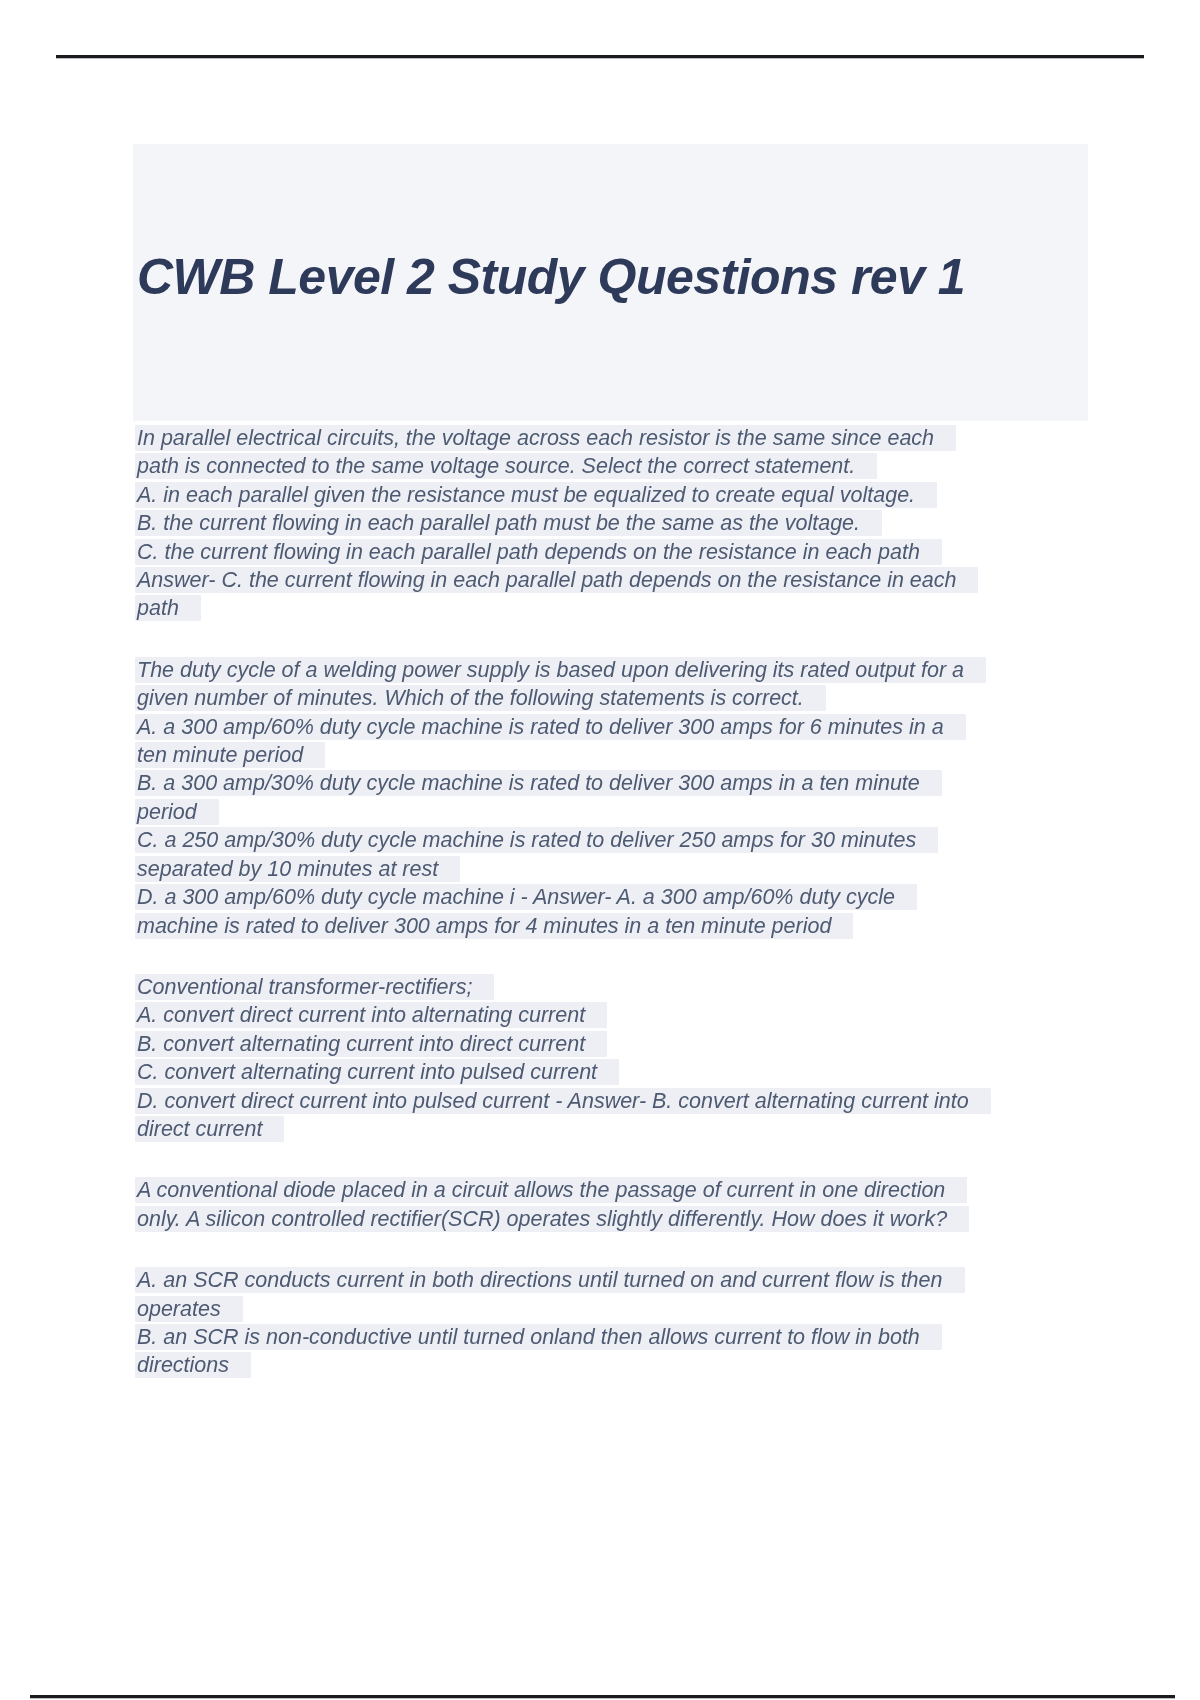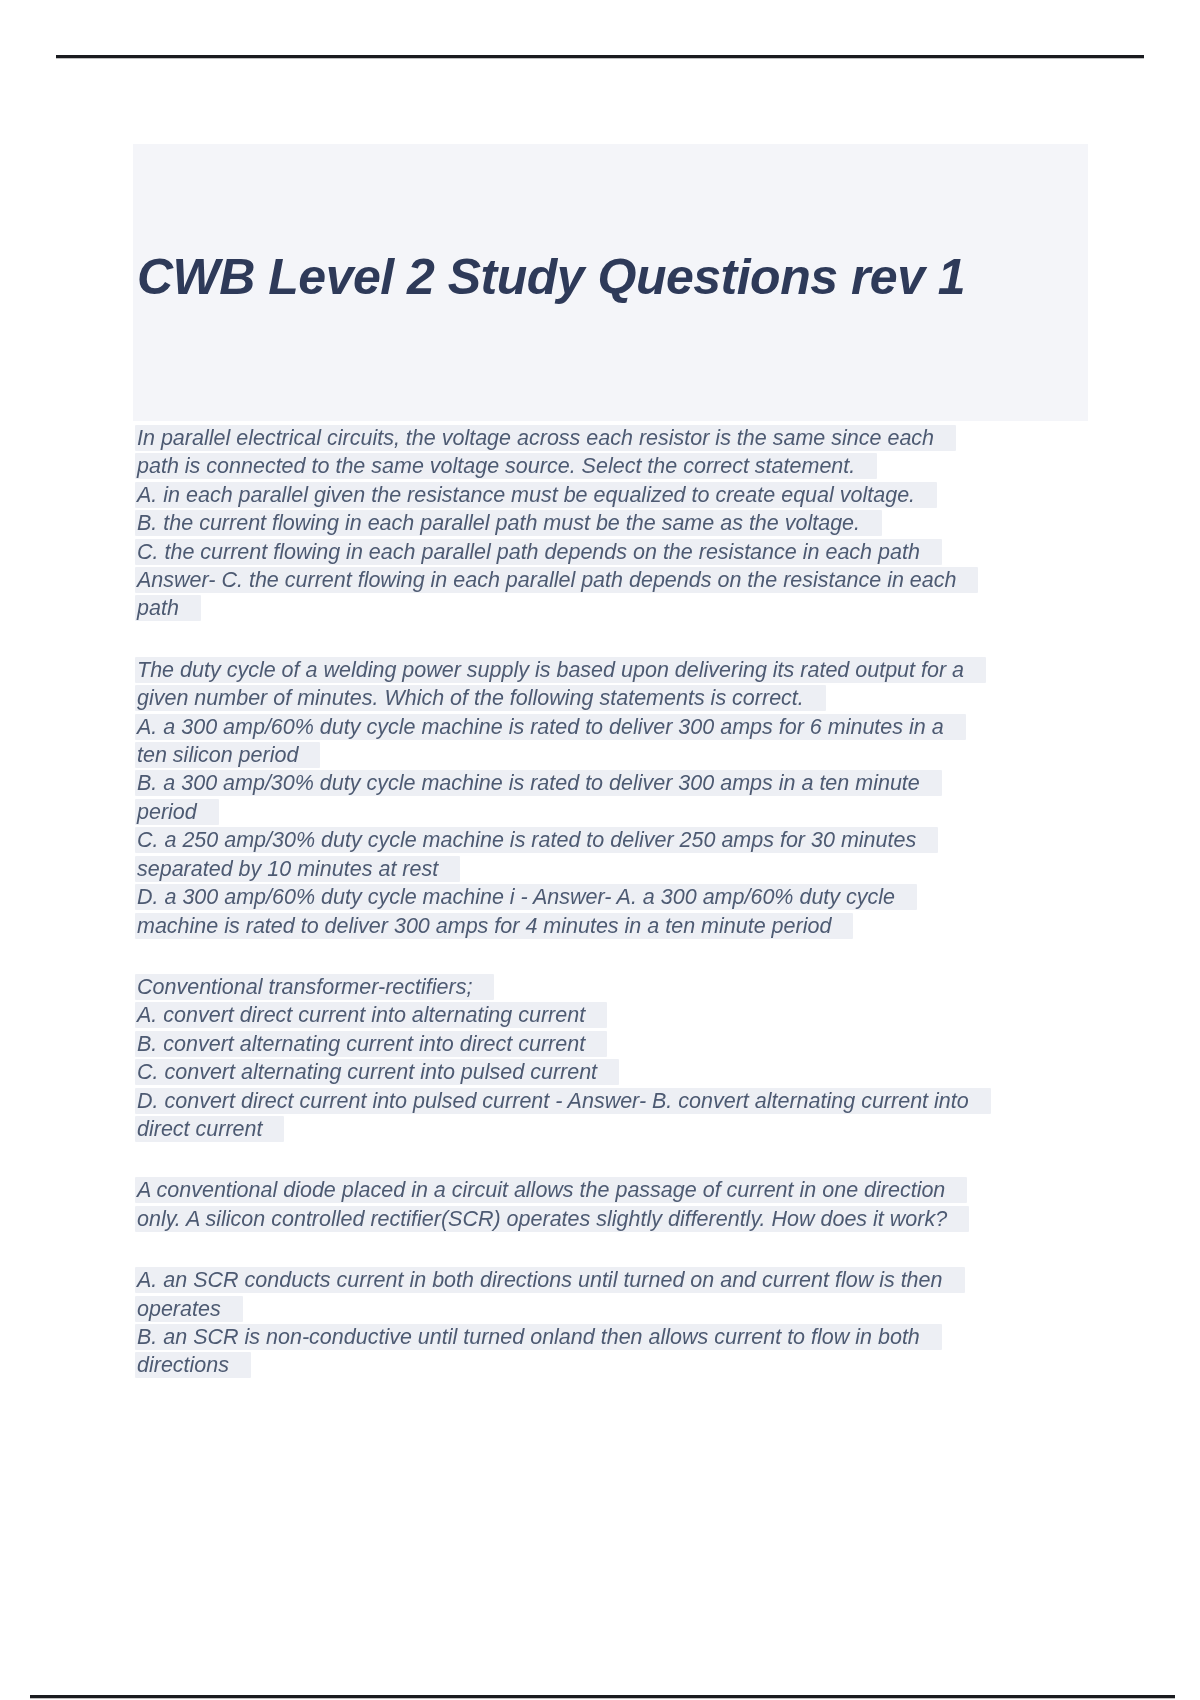--- a/index.html
+++ b/index.html
@@ -76,21 +76,21 @@
         <div class="line"><span class="hl">A. in each parallel given the resistance must be equalized to create equal voltage.</span></div>
         <div class="line"><span class="hl">B. the current flowing in each parallel path must be the same as the voltage.</span></div>
         <div class="line"><span class="hl">C. the current flowing in each parallel path depends on the resistance in each path</span></div>
         <div class="line"><span class="hl">Answer- C. the current flowing in each parallel path depends on the resistance in each</span></div>
         <div class="line"><span class="hl">path</span></div>
       </div>
       <div class="para">
         <div class="line"><span class="hl">The duty cycle of a welding power supply is based upon delivering its rated output for a</span></div>
         <div class="line"><span class="hl">given number of minutes. Which of the following statements is correct.</span></div>
         <div class="line"><span class="hl">A. a 300 amp/60% duty cycle machine is rated to deliver 300 amps for 6 minutes in a</span></div>
-        <div class="line"><span class="hl">ten silicon period</span></div>
+        <div class="line"><span class="hl">ten minute period</span></div>
         <div class="line"><span class="hl">B. a 300 amp/30% duty cycle machine is rated to deliver 300 amps in a ten minute</span></div>
         <div class="line"><span class="hl">period</span></div>
         <div class="line"><span class="hl">C. a 250 amp/30% duty cycle machine is rated to deliver 250 amps for 30 minutes</span></div>
         <div class="line"><span class="hl">separated by 10 minutes at rest</span></div>
         <div class="line"><span class="hl">D. a 300 amp/60% duty cycle machine i - Answer- A. a 300 amp/60% duty cycle</span></div>
         <div class="line"><span class="hl">machine is rated to deliver 300 amps for 4 minutes in a ten minute period</span></div>
       </div>
       <div class="para">
         <div class="line"><span class="hl">Conventional transformer-rectifiers;</span></div>
         <div class="line"><span class="hl">A. convert direct current into alternating current</span></div>

